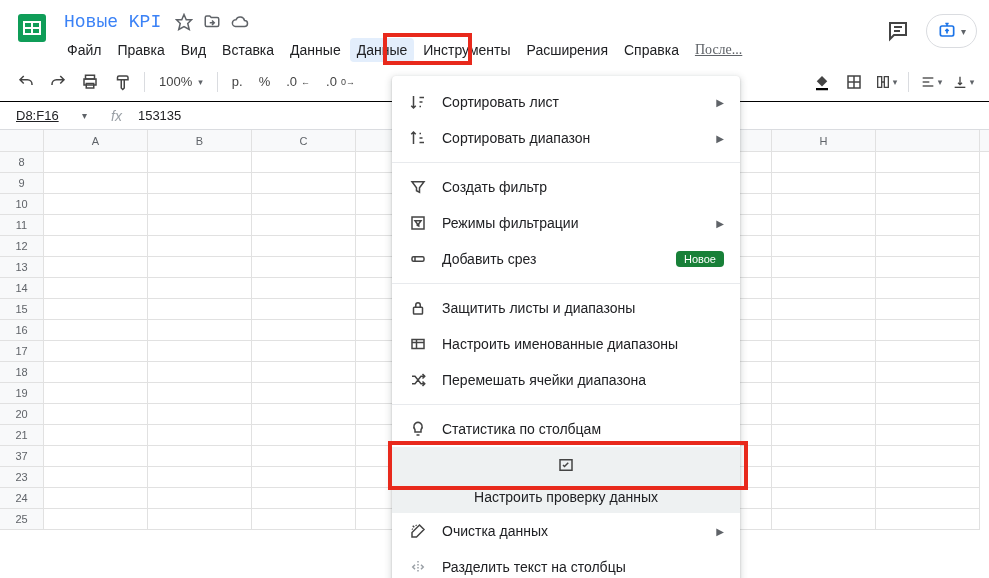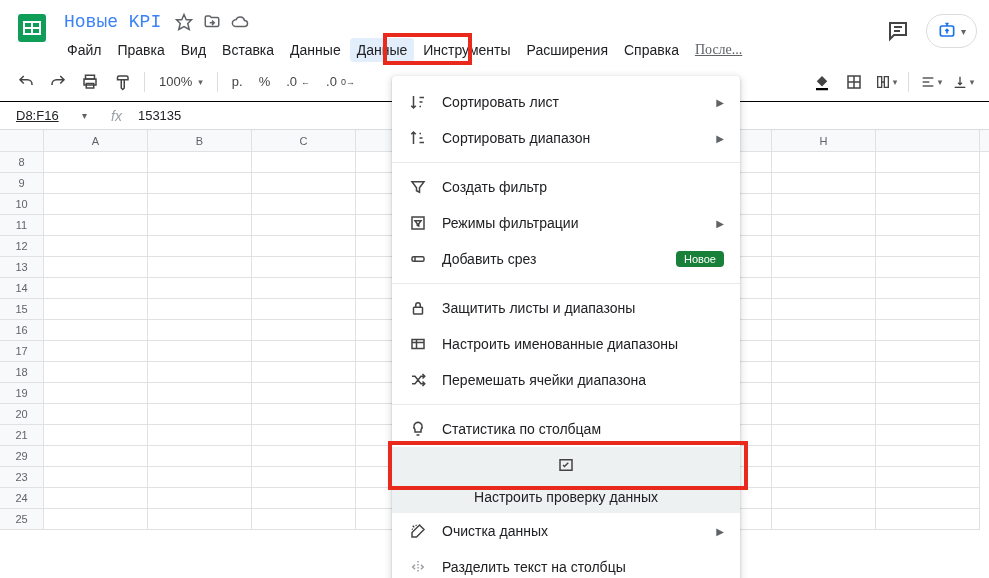--- a/index.html
+++ b/index.html
@@ -359,21 +359,21 @@
         <div class="cell"></div>
         <div class="cell"></div>
         <div class="cell"></div>
         <div class="cell"></div>
         <div class="cell"></div>
         <div class="cell"></div>
         <div class="cell"></div>
         <div class="cell"></div>
       </div>
       <div class="row">
-        <div class="row-num">29</div>
+        <div class="row-num">37</div>
         <div class="cell"></div>
         <div class="cell"></div>
         <div class="cell"></div>
         <div class="cell"></div>
         <div class="cell"></div>
         <div class="cell"></div>
         <div class="cell"></div>
         <div class="cell"></div>
         <div class="cell"></div>
       </div>

